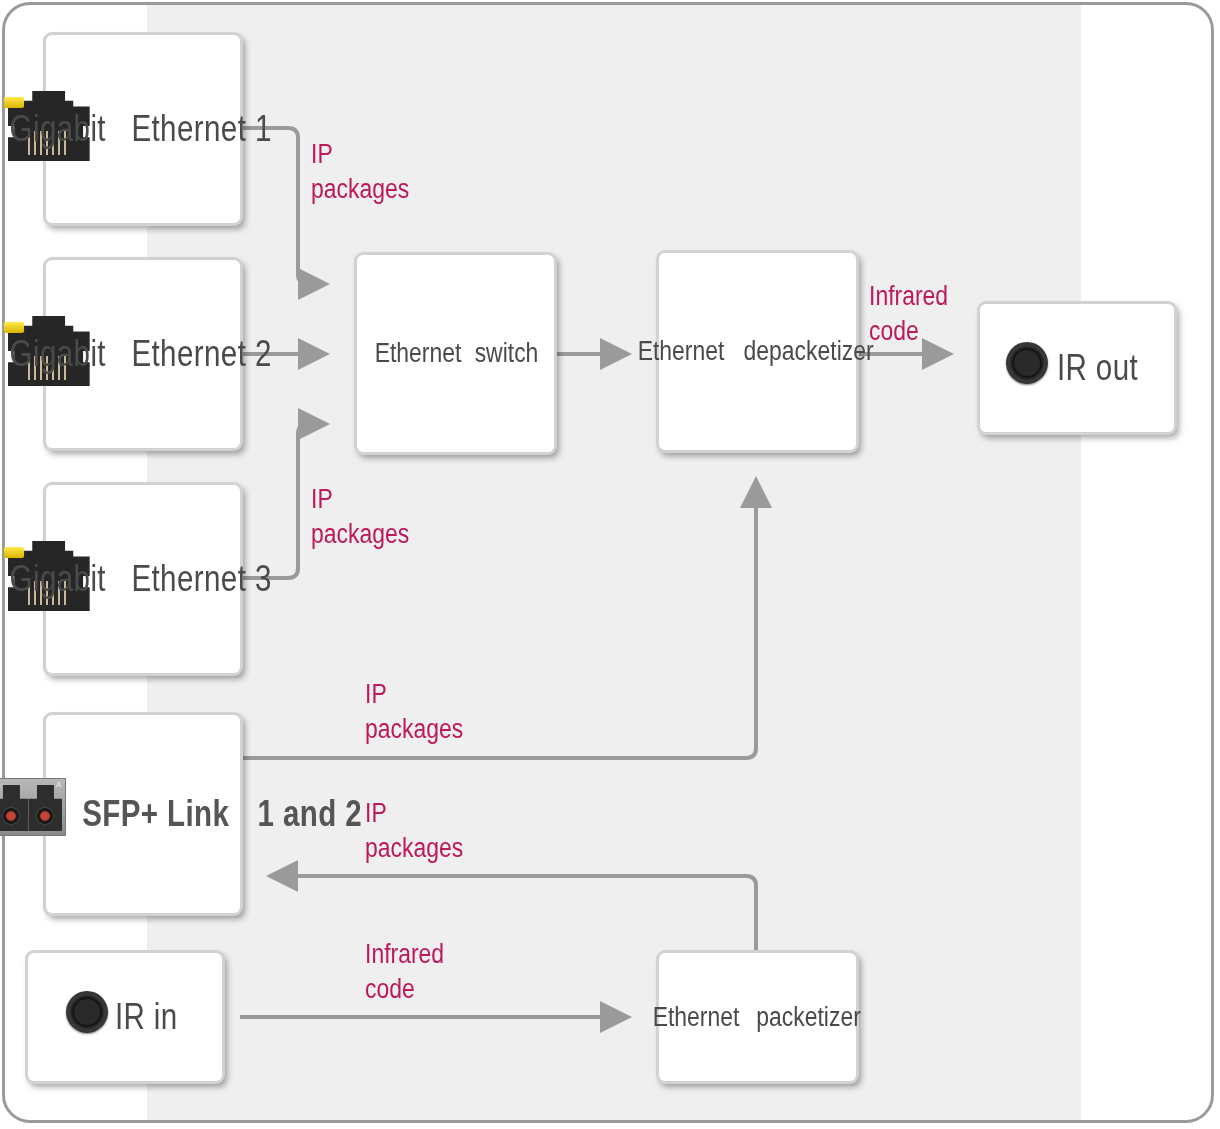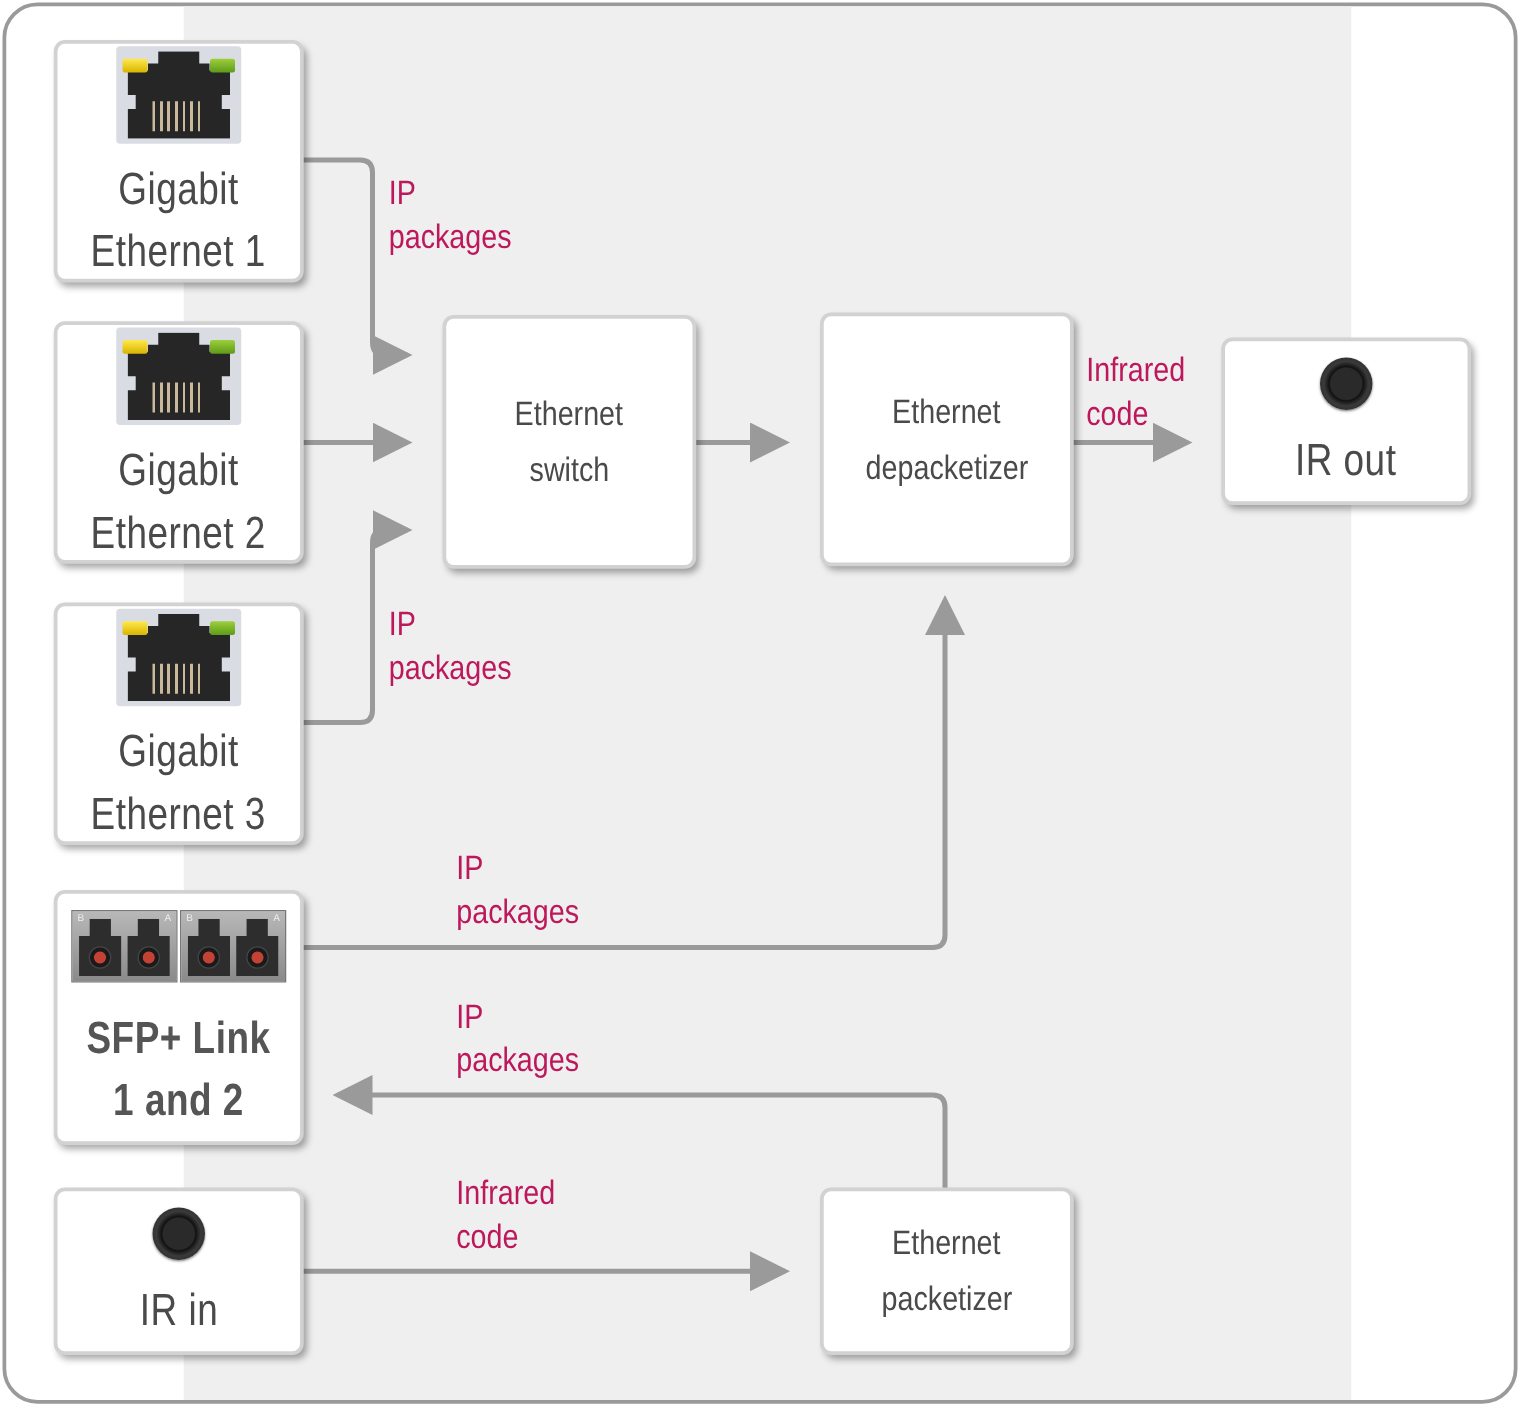--- a/index.html
+++ b/index.html
@@ -4,22 +4,22 @@
   <style>
     html, body { margin: 0; padding: 0; background: #ffffff; }
     body { width: 1220px; height: 1129px; position: relative; overflow: hidden;
            font-family: "Liberation Sans", sans-serif; color: #4a4a4a; }
     .frame { position: absolute; left: 2px; top: 2px; width: 1212px; height: 1121px;
              border: 3px solid #9a9a9a; border-radius: 28px; background: #ffffff; overflow: hidden; box-sizing: border-box; }
     .panel { position: absolute; left: 142px; top: 0; width: 934px; height: 100%; background: #efefef; }
     svg.wires { position: absolute; left: 0; top: 0; width: 1220px; height: 1129px; }
     .box { position: absolute; background: #ffffff; border-radius: 6px;
            box-shadow: 0 0 0 3px #d2d2d2, 3px 4px 6px 2px rgba(0,0,0,0.35);
-           display: flex; flex-direction: column; align-items: center; justify-content: center;
-           text-align: center; box-sizing: border-box; gap: 10px; }
+           display: flex; flex-direction: row; align-items: center; justify-content: center;
+           text-align: center; box-sizing: border-box; }
     .port-label { font-size: 36px; line-height: 40px; color: #4a4a4a; transform: scaleX(0.82); white-space: nowrap; letter-spacing: 0.5px; }
     .port-label.bold { font-weight: bold; color: #555; }
     .block-label { font-size: 27px; line-height: 35px; color: #4a4a4a; transform: scaleX(0.85); white-space: nowrap; }
     .wire-label { position: absolute; font-size: 27px; line-height: 35px; color: #be185d; transform-origin: left top;
                   white-space: nowrap; }
     .wire-label .in { display: inline-block; transform: scaleX(0.85); transform-origin: left center; }
     .wire-label.center { text-align: left; }
     .wire-label.center .in { transform-origin: center center; }
     .rj45 { width: 100px; height: 78px; background: #d9dde3; border-radius: 3px; position: relative; margin-bottom: 6px; }
     .rj45 .body { position: absolute; left: 9px; top: 4px; width: 82px; height: 70px; background: #262626; 
@@ -107,26 +107,26 @@
       <span class="lb" style="left:4px;">B</span>
       <span class="lb" style="right:4px;">A</span>
       <div class="slot"></div>
         <div class="slot"></div>
     </div>
   </div>
   <div class="port-label bold">SFP+ Link</div>
   <div class="port-label bold">1 and 2</div>
 </div>
 
-<div class="box" style="left:46px; top:953px; width:194px; height:128px;">
+<div class="box" style="left:28px; top:953px; width:194px; height:128px;">
   <div class="jack"></div>
   <div class="port-label">IR in</div>
 </div>
 
-<div class="box" style="left:980px; top:273px; width:194px; height:128px;">
+<div class="box" style="left:980px; top:304px; width:194px; height:128px;">
   <div class="jack"></div>
   <div class="port-label">IR out</div>
 </div>
 
 <div class="box" style="left:357px; top:255px; width:197px; height:197px;">
   <div class="block-label">Ethernet</div>
   <div class="block-label">switch</div>
 </div>
 
 <div class="box" style="left:659px; top:253px; width:197px; height:197px;">

